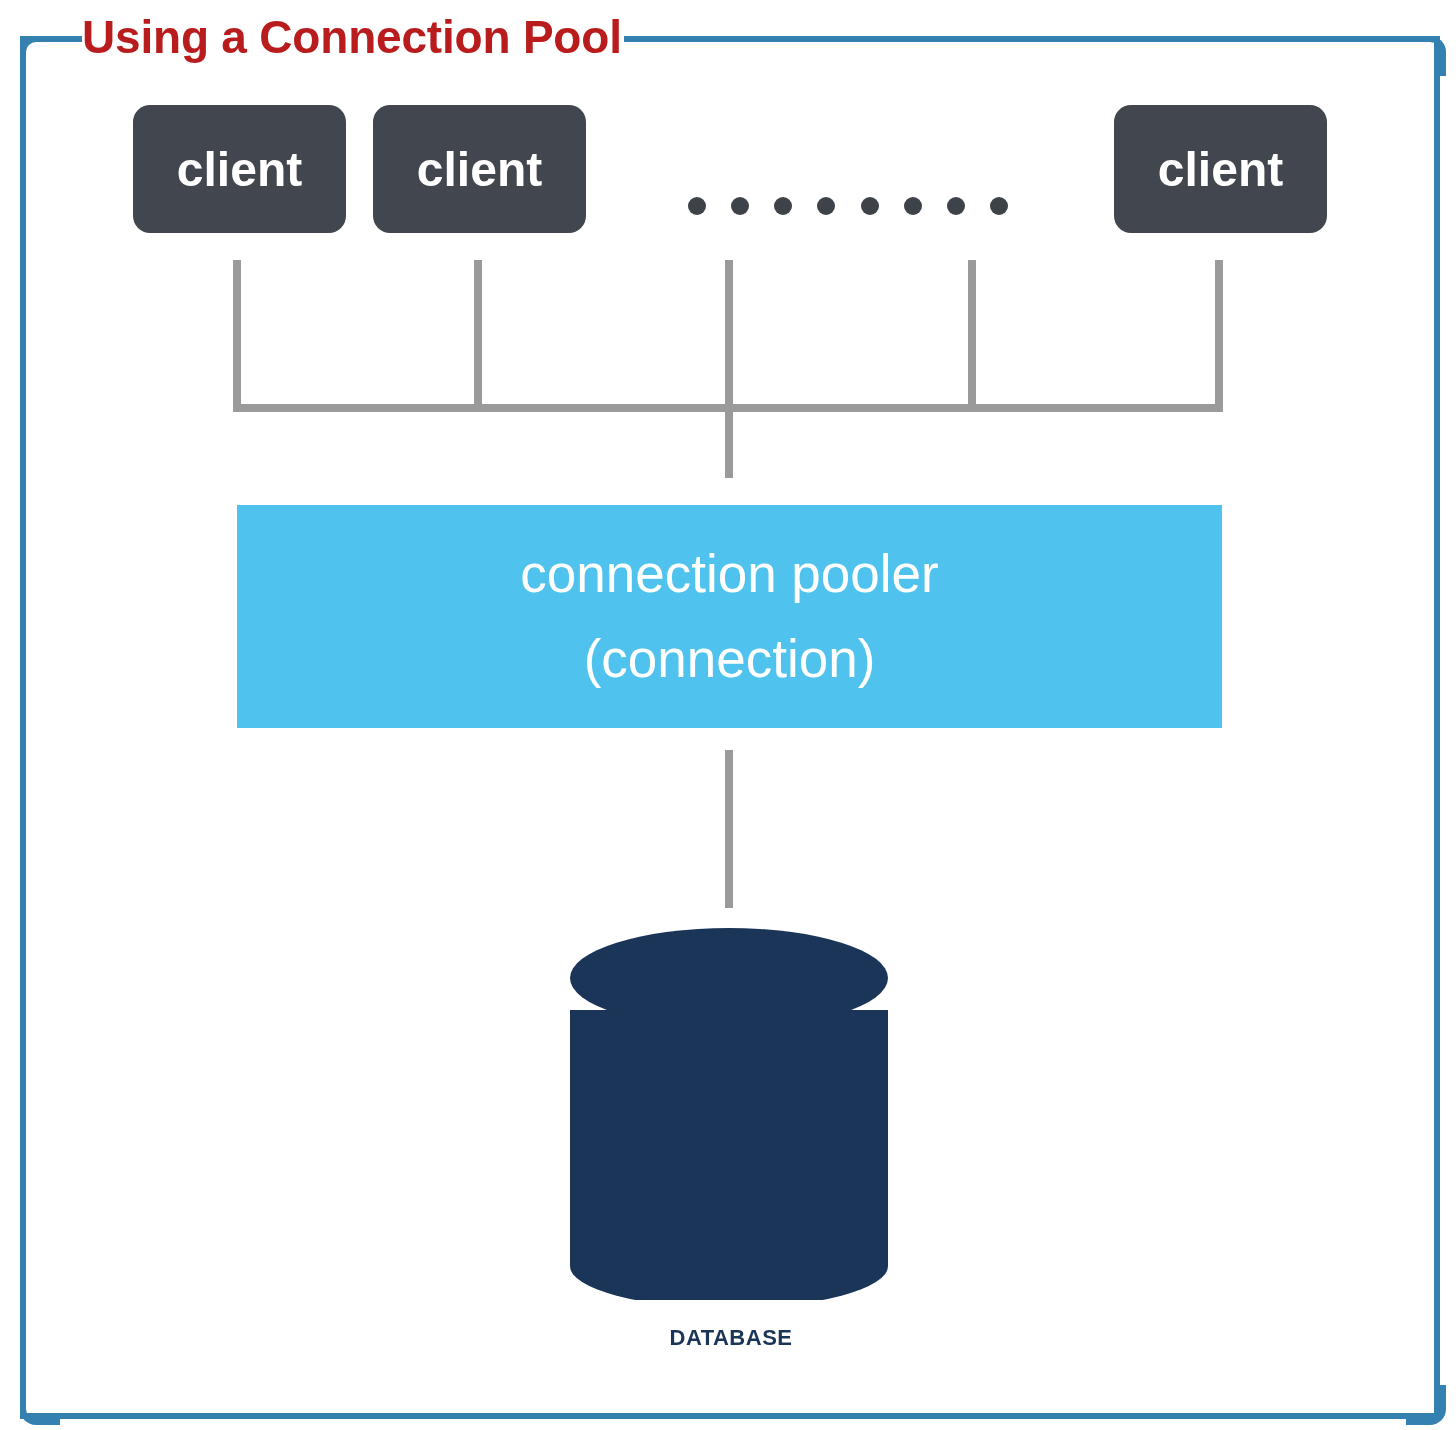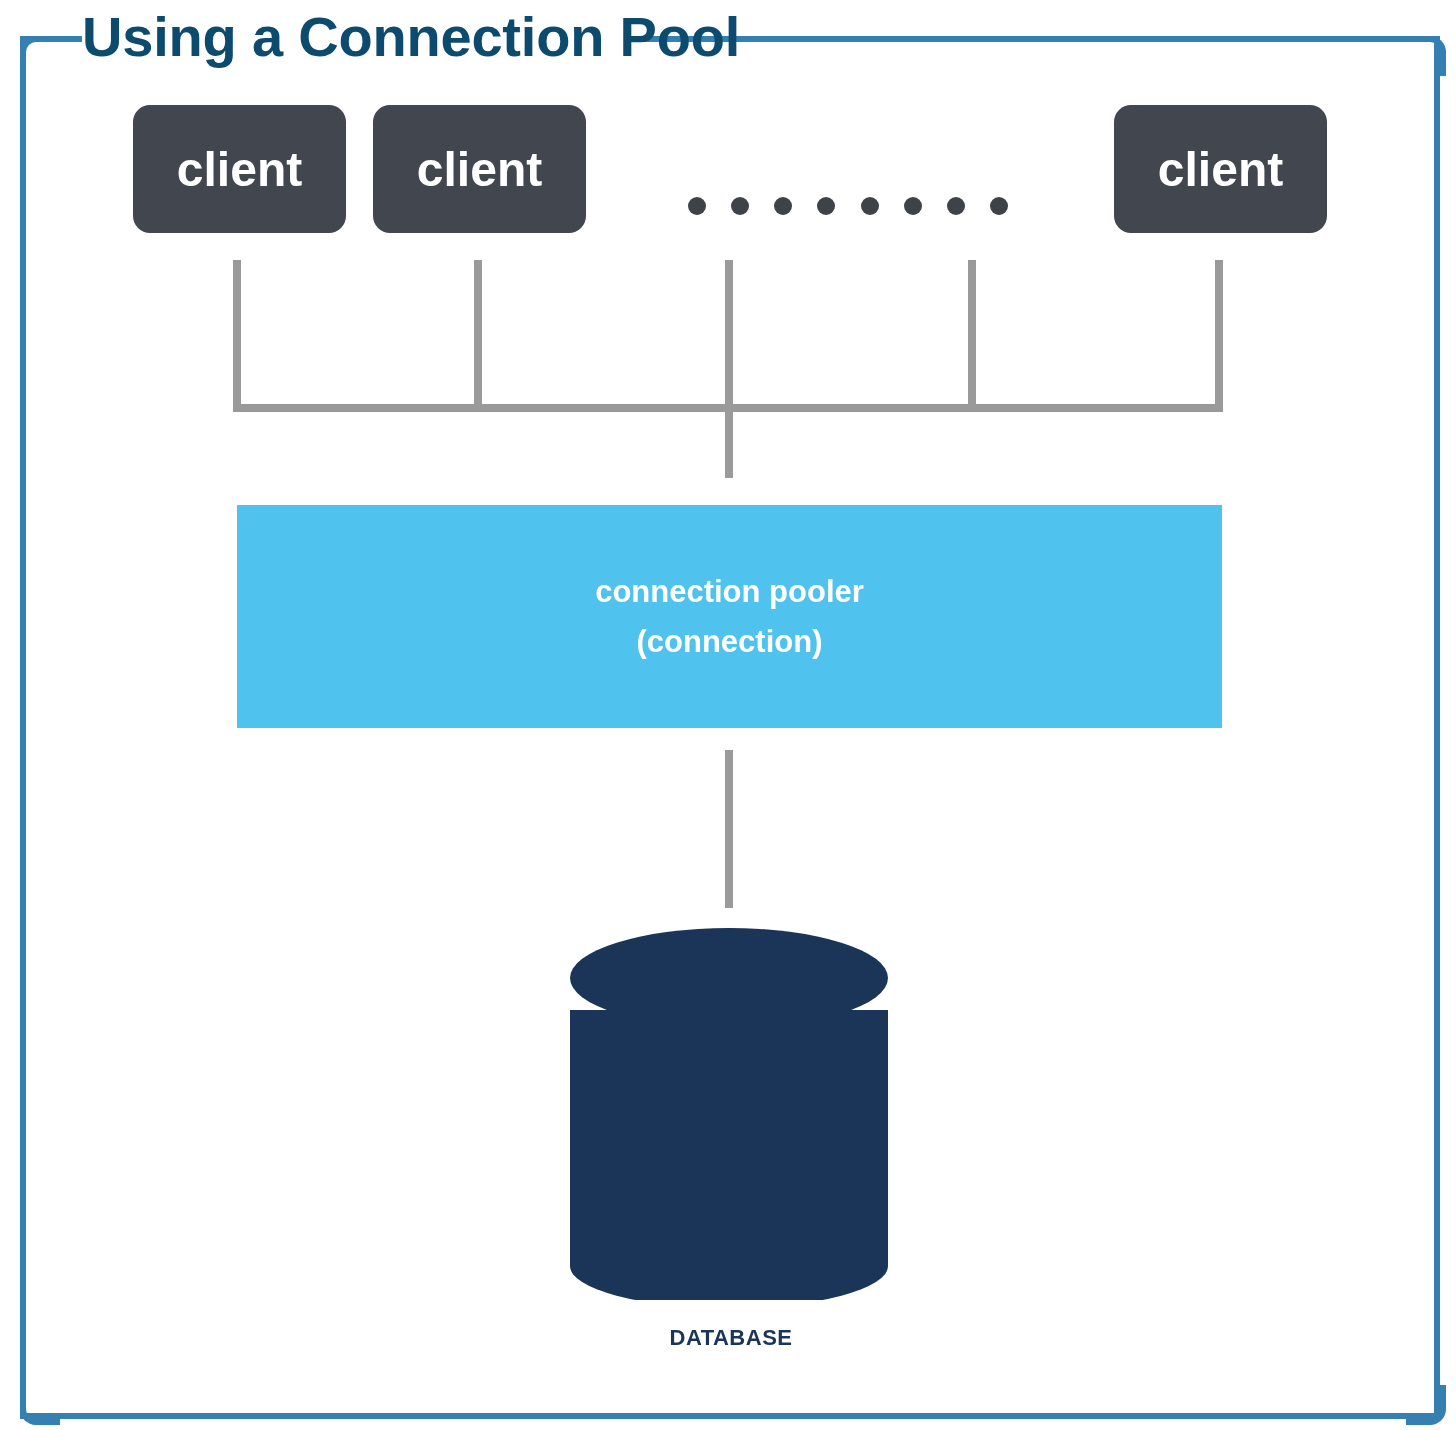--- a/index.html
+++ b/index.html
@@ -39,22 +39,22 @@
   .corner-br { left: 1406px; top: 1385px; border-left: 0;  border-top: 0;    border-bottom-right-radius: 16px; }
 
   .frame-title {
     position: absolute;
     left: 82px;
     top: 6px;
     width: 540px;
     height: 62px;
     line-height: 62px;
     background: #ffffff;
-    color: #0c4a6e;
-    font-size: 56px;
+    color: #b91c1c;
+    font-size: 46px;
     font-weight: bold;
     letter-spacing: -0.2px;
     white-space: nowrap;
   }
 
   
   .client-box {
     position: absolute;
     top: 105px;
     width: 213px;
@@ -108,22 +108,22 @@
 
   
   .pooler {
     position: absolute;
     left: 237px;
     top: 505px;
     width: 985px;
     height: 223px;
     background: #4FC3ED;
     color: #ffffff;
-    font-size: 31px;
-    font-weight: bold;
+    font-size: 53px;
+    font-weight: normal;
     line-height: 1.6;
     text-align: center;
     display: flex;
     flex-direction: column;
     align-items: center;
     justify-content: center;
   }
 
   
   .db-wrap {

